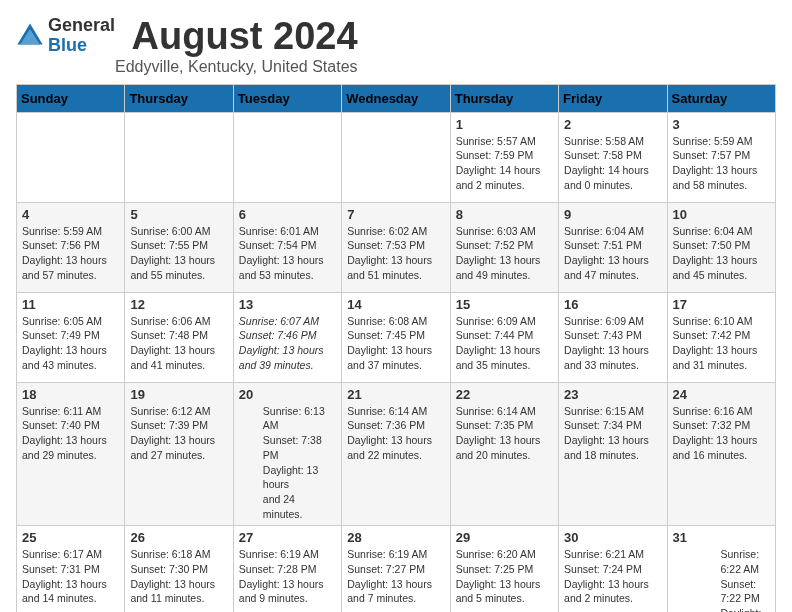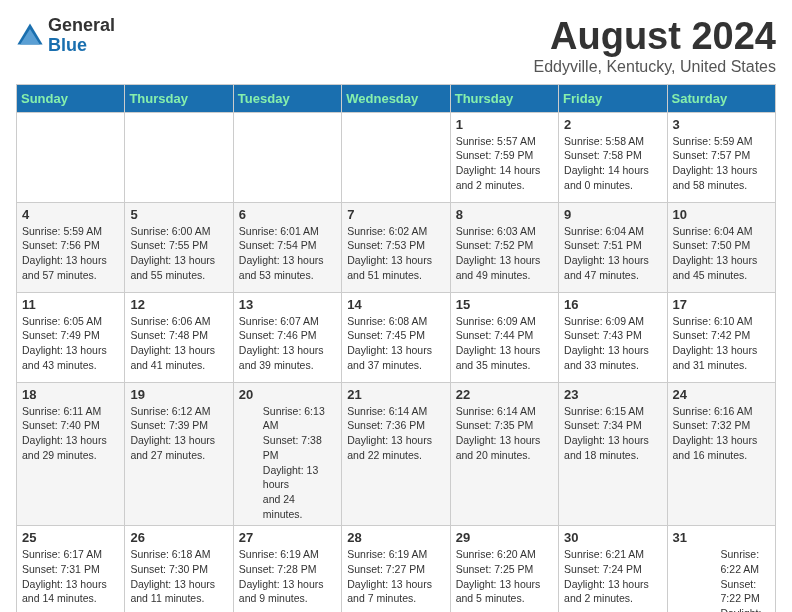--- a/index.html
+++ b/index.html
@@ -5,21 +5,20 @@
     * { box-sizing: border-box; margin: 0; padding: 0; }
     body {
       font-family: Arial, sans-serif;
       background: #fff;
       width: 792px;
       min-height: 612px;
       padding: 16px;
     }
     .header {
       display: flex;
-      justify-content: space-between;
       align-items: flex-start;
       margin-bottom: 8px;
     }
     .logo {
       display: flex;
       align-items: center;
       gap: 4px;
     }
     .logo-text {
       display: flex;
@@ -53,21 +52,21 @@
       font-size: 16px;
       color: #555;
     }
     table {
       width: 100%;
       border-collapse: collapse;
       table-layout: fixed;
     }
     thead tr th {
       background: #1a6faf;
-      color: #86efac;
+      color: #000000;
       font-size: 13px;
       font-weight: bold;
       padding: 6px 4px;
       text-align: left;
       border: 1px solid #ccc;
     }
     tbody tr td {
       vertical-align: top;
       border: 1px solid #ccc;
       padding: 4px 5px;
@@ -215,21 +214,21 @@
         </td>
         <td>
           <span class="day-number">12</span>
           <div class="cell-content" style="white-space: pre-line;">Sunrise: 6:06 AM
 Sunset: 7:48 PM
 Daylight: 13 hours
 and 41 minutes.</div>
         </td>
         <td>
           <span class="day-number">13</span>
-          <div class="cell-content" style="white-space: pre-line;">Sunrise: 6:07 AM
+          <div class="cell-content" style="white-space: pre-line; font-style: italic;">Sunrise: 6:07 AM
 Sunset: 7:46 PM
 Daylight: 13 hours
 and 39 minutes.</div>
         </td>
         <td>
           <span class="day-number">14</span>
           <div class="cell-content" style="white-space: pre-line;">Sunrise: 6:08 AM
 Sunset: 7:45 PM
 Daylight: 13 hours
 and 37 minutes.</div>

